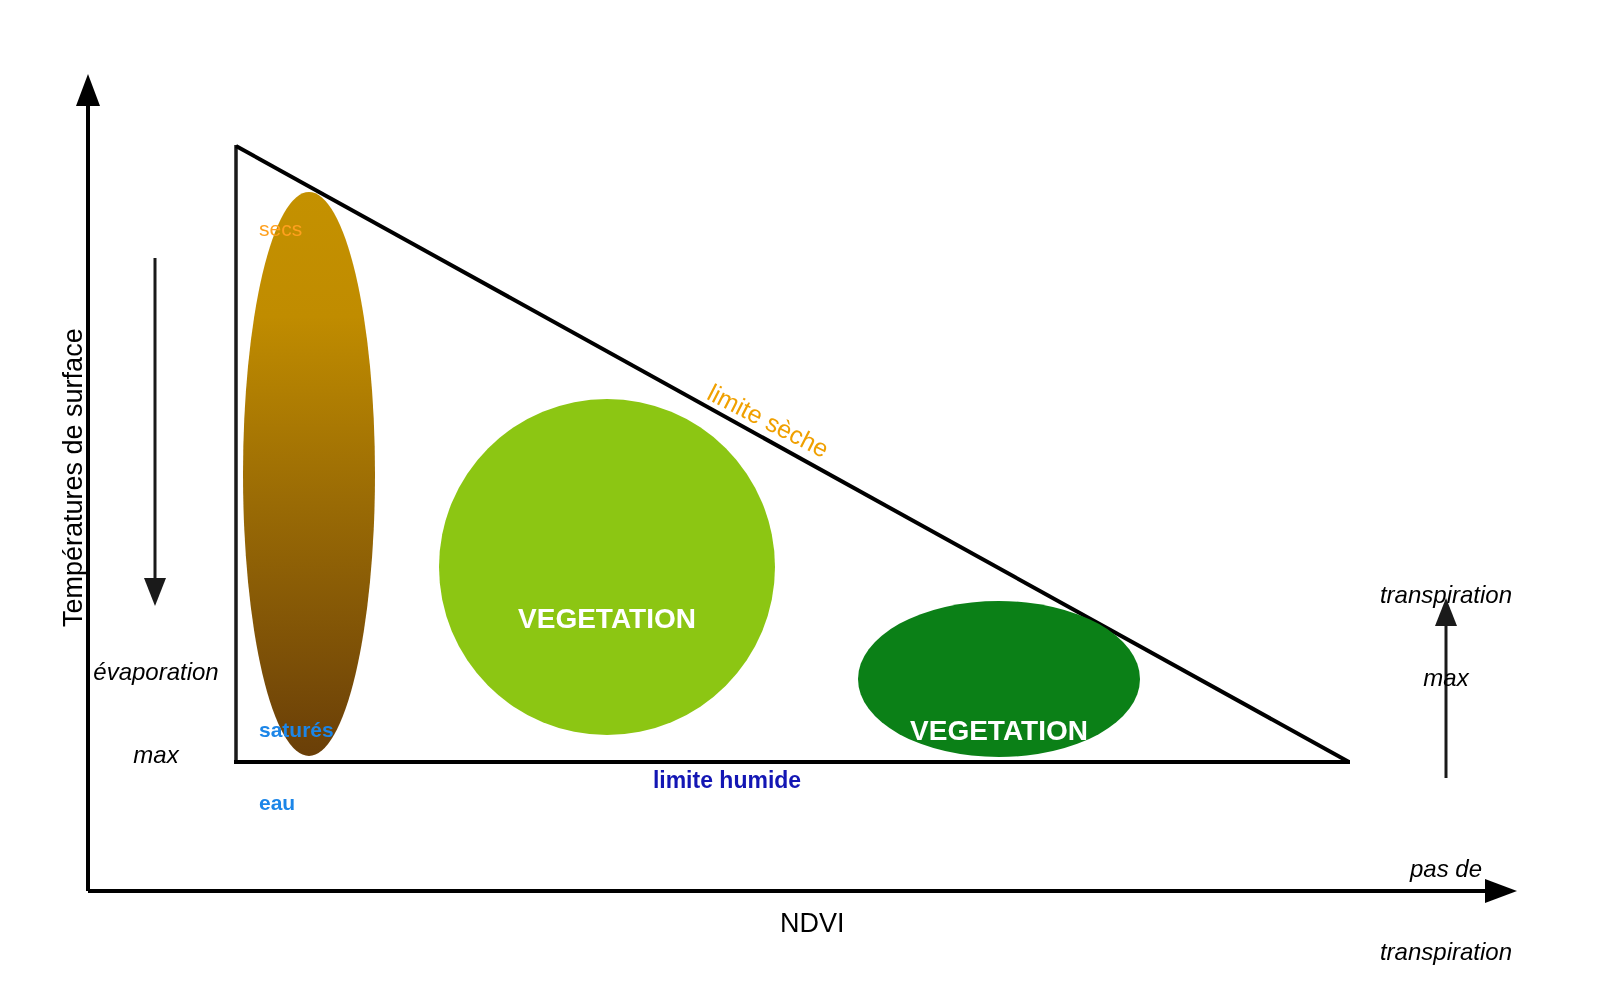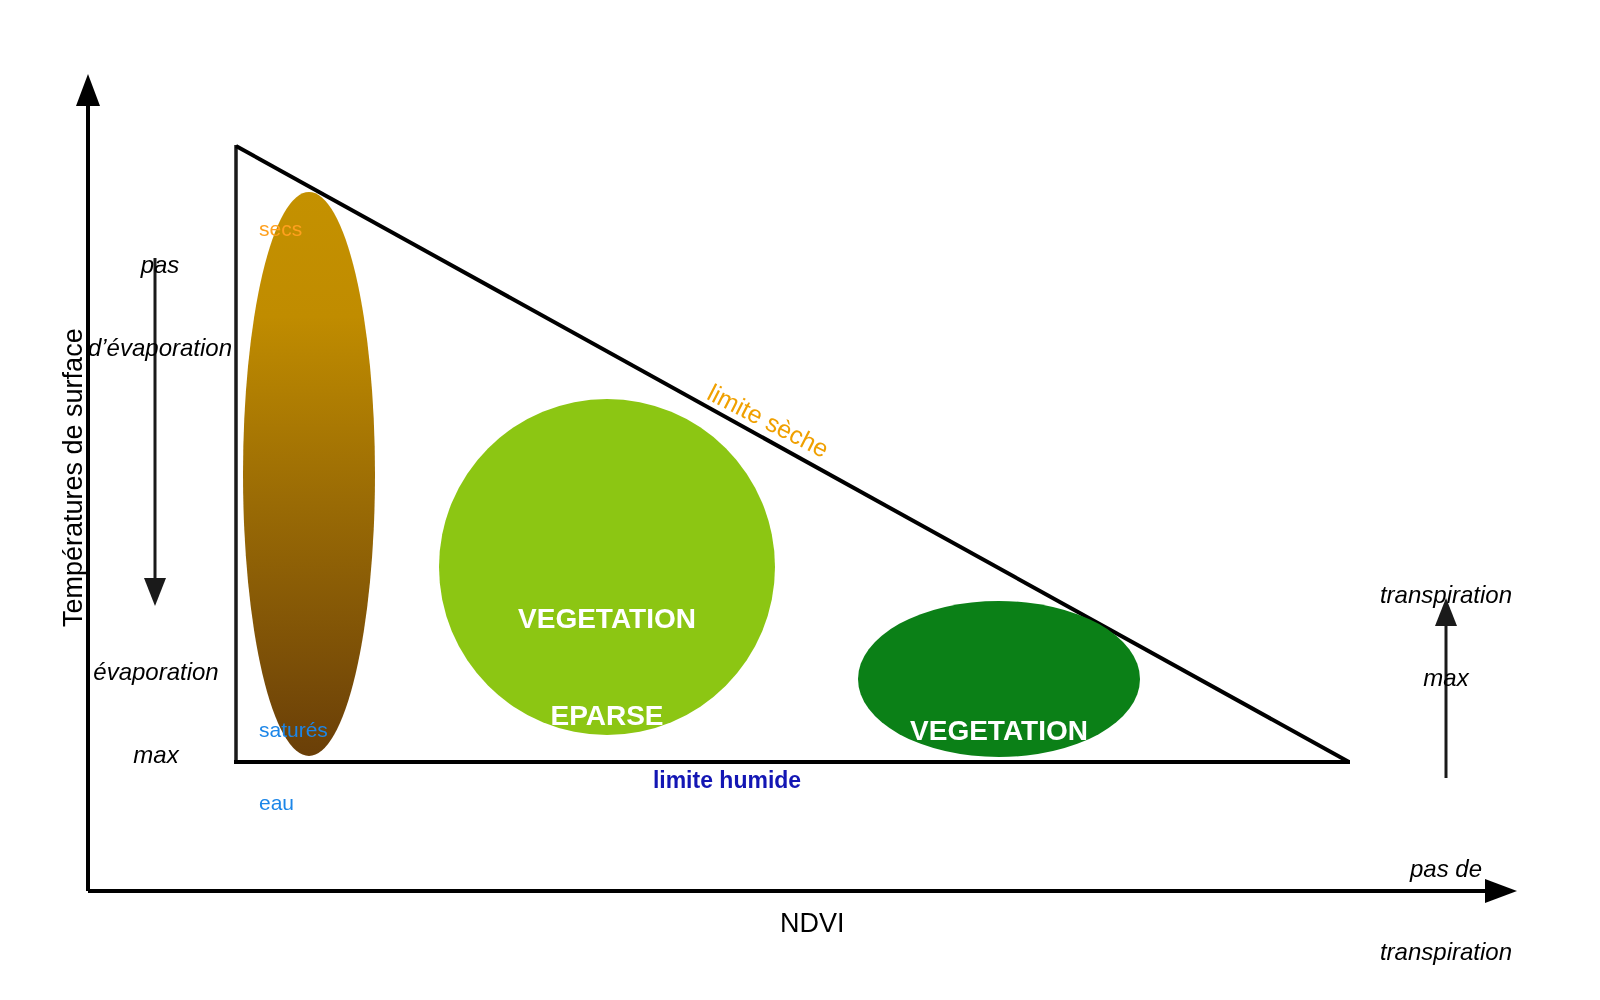--- a/index.html
+++ b/index.html
@@ -120,24 +120,20 @@
 
     <ellipse cx="309" cy="474" rx="66" ry="282" fill="url(#soilGrad)"></ellipse>
     <circle cx="607" cy="567" r="168" fill="#8CC613"></circle>
     <ellipse cx="999" cy="679" rx="141" ry="78" fill="#0B8017"></ellipse>
   </svg>
 
   <div class="lbl y-axis-title axis-title" style="left:58px; top:627px;">Températures de surface</div>
 
   <div class="lbl axis-title" style="left:737px; top:908px;margin-left:43px;">NDVI</div>
 
-  <div class="lbl italic-note" style="left:85px; top:196px; width:150px;">
-    <div>pas</div>
-    <div>d’évaporation</div>
-  </div>
 
   <div class="lbl italic-note" style="left:80px; top:603px; width:152px;">
     <div>évaporation</div>
     <div>max</div>
   </div>
 
   <div class="lbl italic-note" style="left:1342px; top:526px; width:208px;">
     <div>transpiration</div>
     <div>max</div>
   </div>
@@ -147,28 +143,27 @@
     <div>transpiration</div>
   </div>
 
   <div class="lbl limite-seche" style="left:716px; top:378px;">limite sèche</div>
 
   <div class="lbl limite-humide" style="left:652px; top:767px; width:150px;">limite humide</div>
 
   <div class="lbl small-tag tag-secs" style="left:259px; top:217px; width:100px;">secs</div>
 
 
-  <div class="lbl small-tag tag-satures" style="left:259px; top:670px; width:102px;">
+  <div class="lbl small-tag tag-satures" style="left:259px; top:670px; width:102px;font-weight:bold;">
     <div>saturés</div>
     <div>eau</div>
   </div>
 
   <div class="lbl blob-label" style="left:457px; top:539px; width:300px;">
     <div>VEGETATION</div>
-    <div>EPARSE</div>
   </div>
 
   <div class="lbl blob-label" style="left:849px; top:651px; width:300px;">
     <div>VEGETATION</div>
     <div>DENSE</div>
   </div>
 
 </div>
 
 </body></html>

